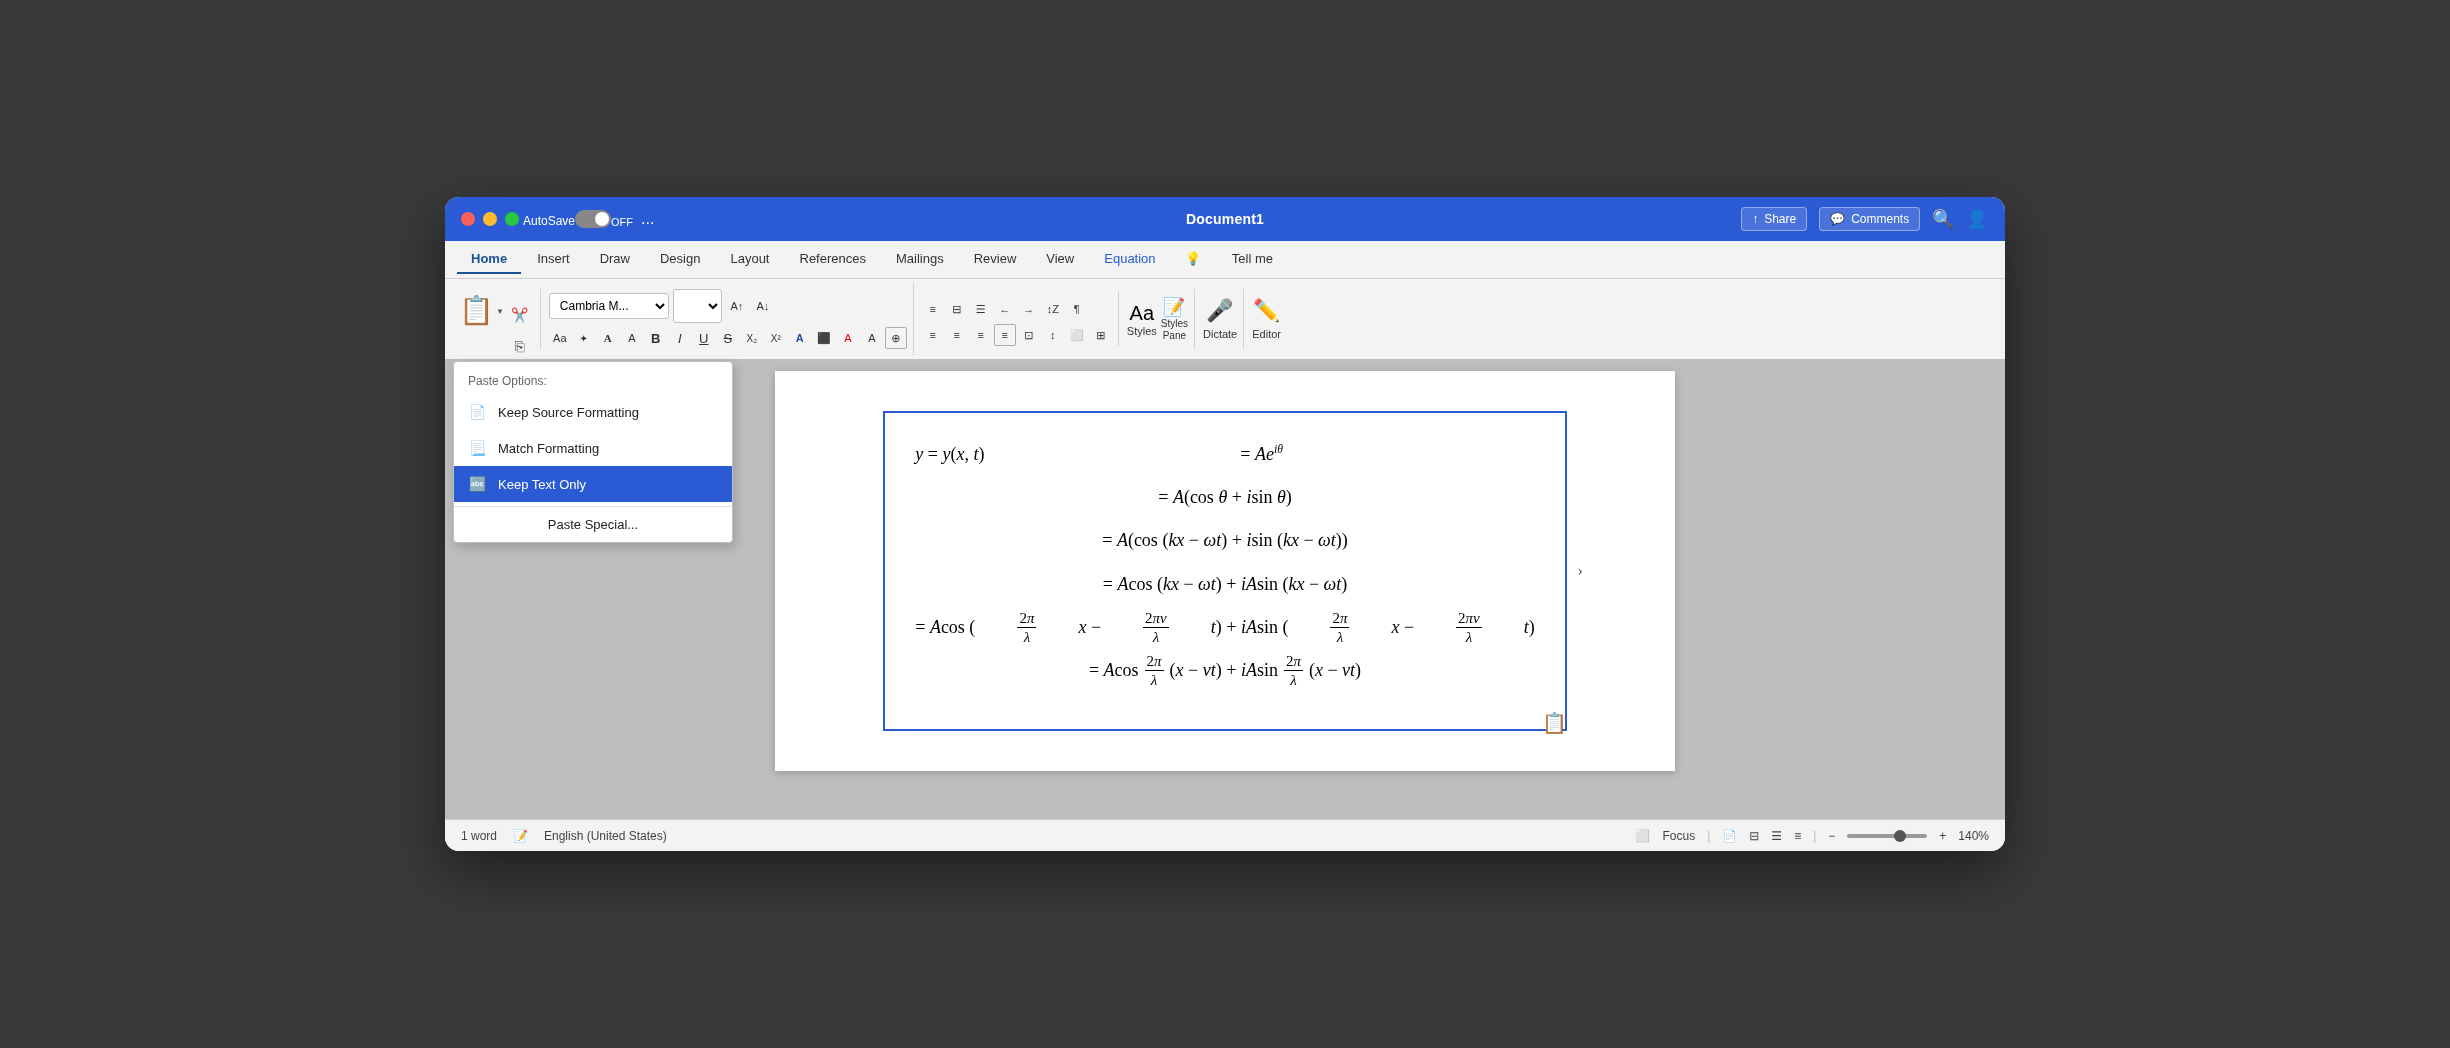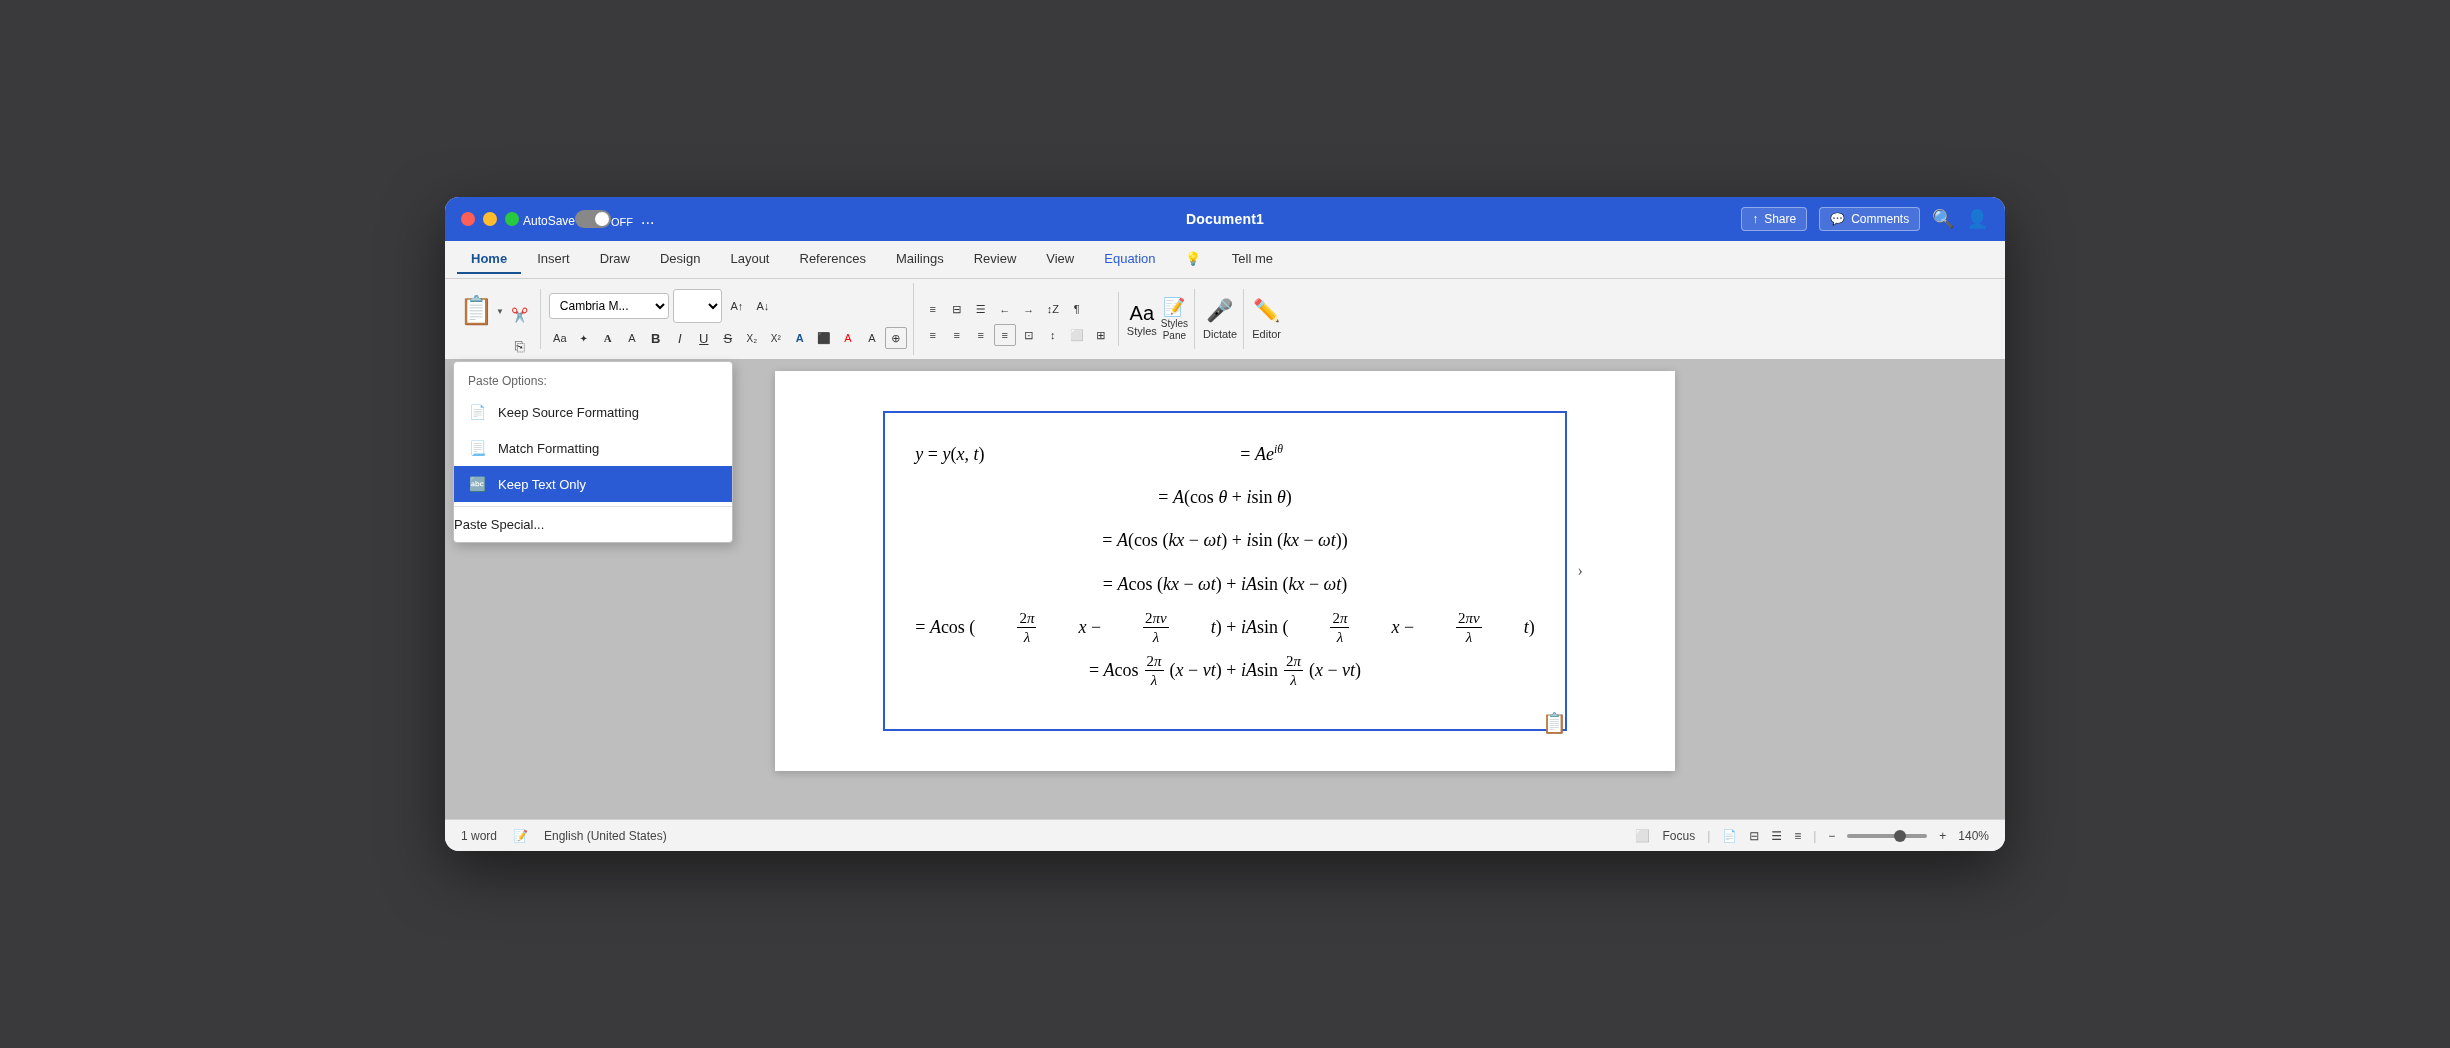--- a/index.html
+++ b/index.html
@@ -250,21 +250,21 @@
       border: none;
       border-top: 1px solid #e0e0e0;
       margin: 4px 0;
     }
 
     .paste-special {
       padding: 6px 0;
       font-size: 13px;
       cursor: pointer;
       color: #222;
-      text-align: left;
+      text-align: center;
     }
 
     
     .font-select {
       width: 120px;
       height: 26px;
       border: 1px solid #c0c0c0;
       border-radius: 3px;
       padding: 0 6px;
       font-size: 12px;

